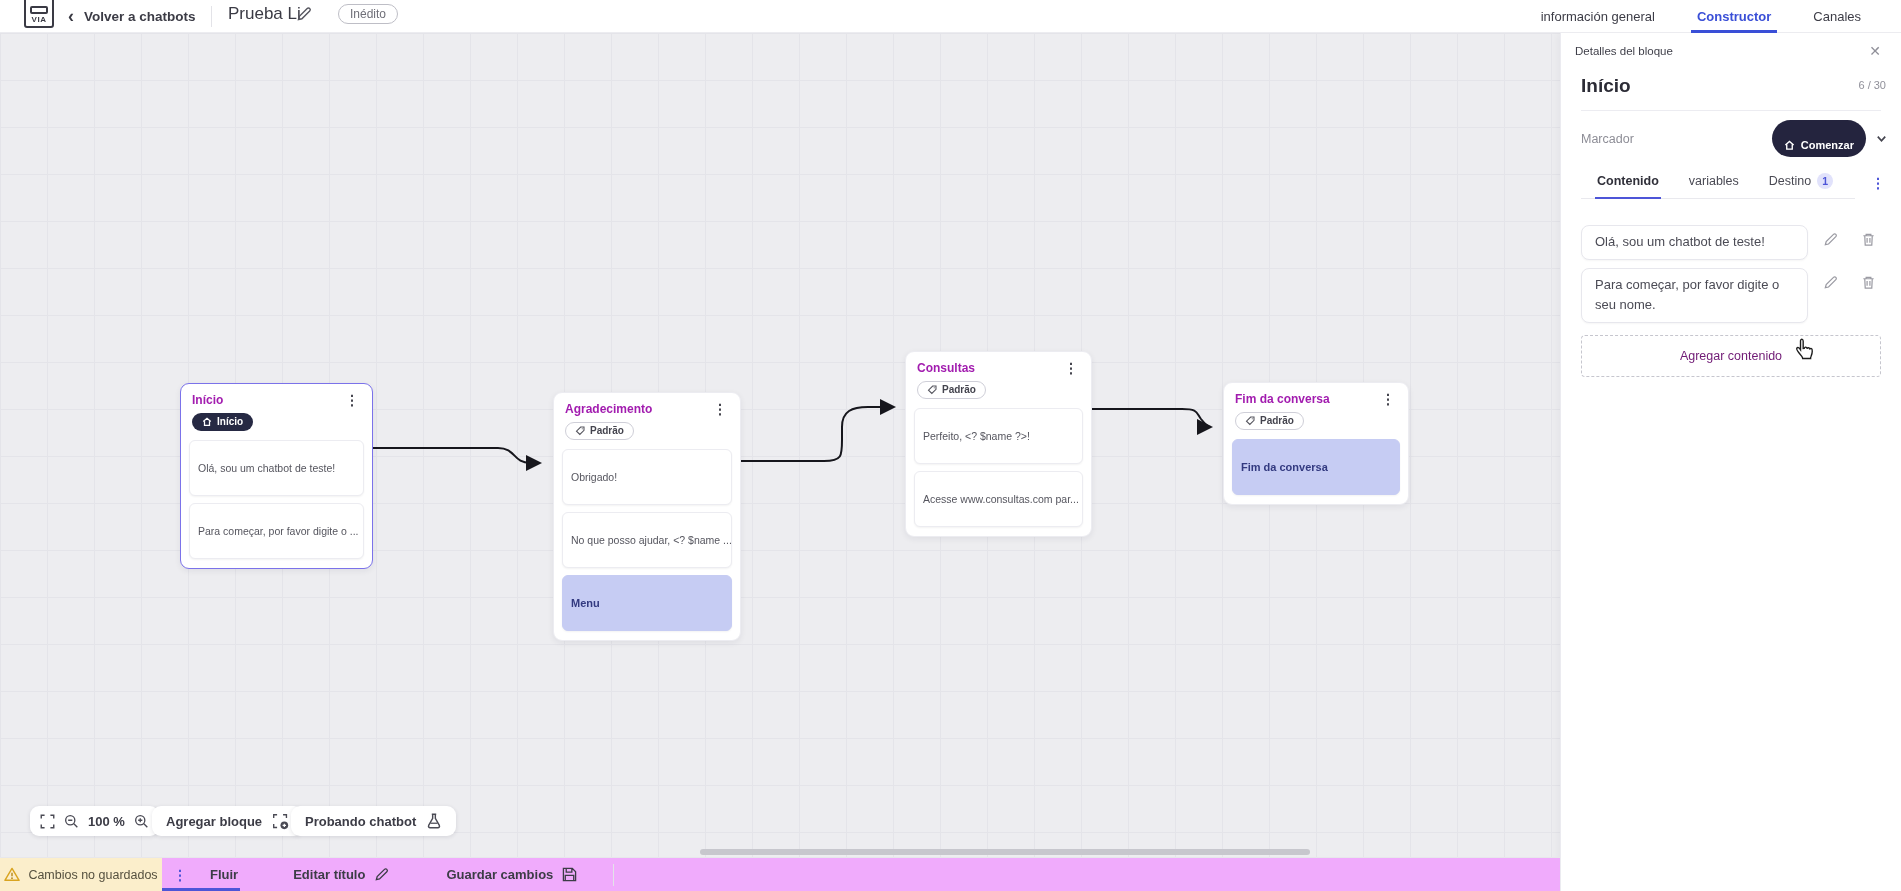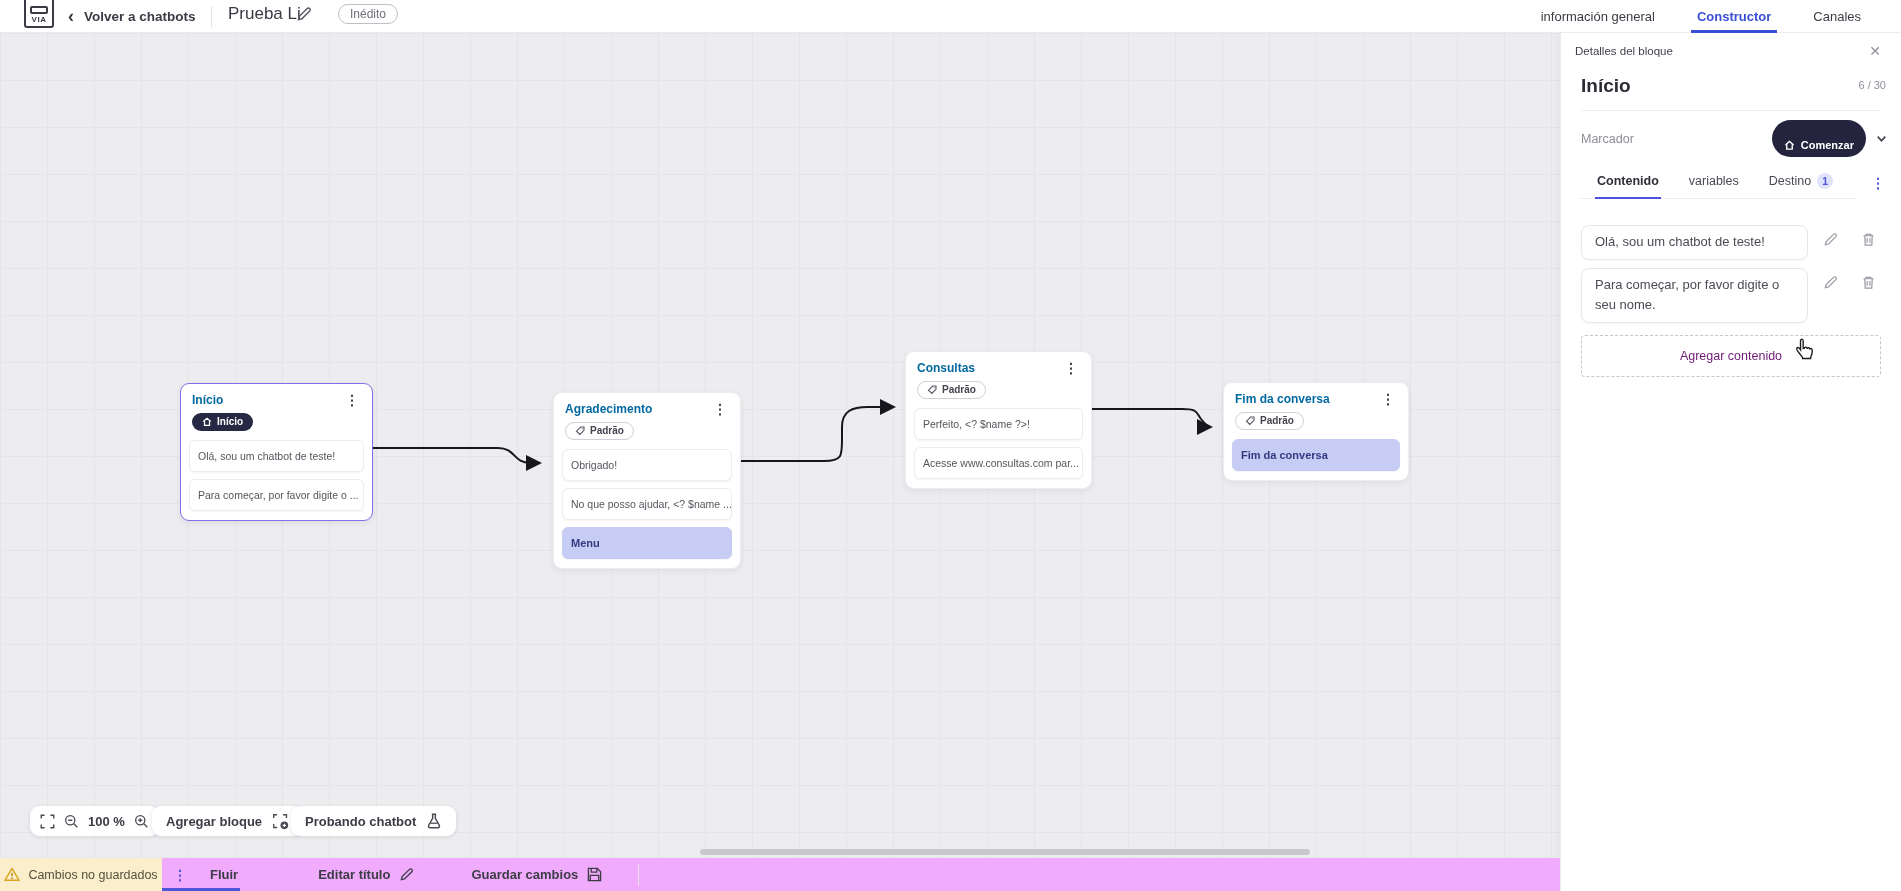--- a/index.html
+++ b/index.html
@@ -32,28 +32,28 @@
   .canvas { position:absolute; top:33px; left:0; width:1560px; height:824px; background:#ededf0;
     background-image:linear-gradient(#e4e4e9 1px, transparent 1px),
                      linear-gradient(90deg,#e4e4e9 1px, transparent 1px);
     background-size:47px 47px; overflow:hidden; }
   .wires { position:absolute; left:0; top:0; }
 
   .block { position:absolute; background:#fff; border:1px solid #ececf1; border-radius:9px;
     box-shadow:0 2px 6px rgba(30,30,60,.07); padding:9px 8px 9px; }
   .block.selected { border:1px solid #7b72ea; }
   .block-head { display:flex; align-items:flex-start; justify-content:space-between; padding:0 3px; }
-  .block-title { font-size:12px; font-weight:bold; color:#0369a1; }
+  .block-title { font-size:12px; font-weight:bold; color:#a21caf; }
   .kebab-v { color:#45454e; font-size:14px; font-weight:bold; line-height:1; letter-spacing:0; cursor:pointer; padding:0 2px; }
   .badge-dark { display:inline-flex; align-items:center; gap:5px; background:#262943; color:#fff;
     border-radius:999px; padding:3px 10px 4px; font-size:10px; font-weight:bold; margin:6px 0 2px 3px; }
   .badge-outline { display:inline-flex; align-items:center; gap:5px; background:#fff; border:1px solid #cfcfd8;
     color:#44444e; border-radius:999px; padding:2px 9px 3px; font-size:10px; font-weight:bold; margin:6px 0 2px 3px; }
   .block-row { background:#fff; border:1px solid #ececf1; box-shadow:0 1px 2px rgba(0,0,0,.05);
-    border-radius:6px; padding:9px 8px; font-size:10.5px; color:#55555e; margin-top:7px;
+    border-radius:6px; padding:21px 8px; font-size:10.5px; color:#55555e; margin-top:7px;
     white-space:nowrap; overflow:hidden; }
   .block-row.action { background:#c6ccf3; border-color:#c6ccf3; color:#333a80; font-weight:bold; font-size:11px; }
 
   
   .tool-group { position:absolute; height:30px; background:#fff; border-radius:9px;
     box-shadow:0 1px 4px rgba(30,30,60,.12); display:flex; align-items:center; z-index:5; }
   .tg-zoom { left:30px; top:773px; padding:0 10px; gap:9px; }
   .tg-add { left:152px; top:773px; padding:0 14px; gap:10px; }
   .tg-test { left:291px; top:773px; padding:0 14px; gap:10px; }
   .tool-label { font-size:13px; font-weight:bold; color:#3c3c46; white-space:nowrap; }
@@ -96,21 +96,21 @@
   
   .bottombar { position:absolute; bottom:0; left:0; width:1560px; height:34px; background:#f0abfc;
     border-top:1px solid #e7e7eb; display:flex; align-items:center; z-index:25; }
   .warn-chip { width:162px; height:34px; background:#fbeecb; display:flex; align-items:center;
     justify-content:center; gap:8px; }
   .warn-label { font-size:12.5px; color:#55503f; }
   .bb-kebab { color:#4d55d8; font-size:14px; font-weight:bold; margin-left:11px; cursor:pointer; }
   .flow-tab { margin-left:23px; font-size:13px; font-weight:bold; color:#3c3c46; cursor:pointer; }
   .flow-underline { position:absolute; left:162px; bottom:0; width:78px; height:3px; background:#4d55d8; }
   .bb-item { display:flex; align-items:center; gap:9px; font-size:13px; color:#3c3c46; font-weight:bold; cursor:pointer; }
-  .bb-edit { margin-left:80px; }
+  .bb-edit { margin-left:55px; }
   .bb-save { margin-left:57px; }
   .bb-div { width:1px; height:22px; background:#e3e3e8; margin-left:36px; }
 
   .cursor { position:absolute; left:1793px; top:337px; z-index:40; pointer-events:none; }
   svg { display:block; }
 </style>
 </head>
 <body>
 
 <div class="page">

